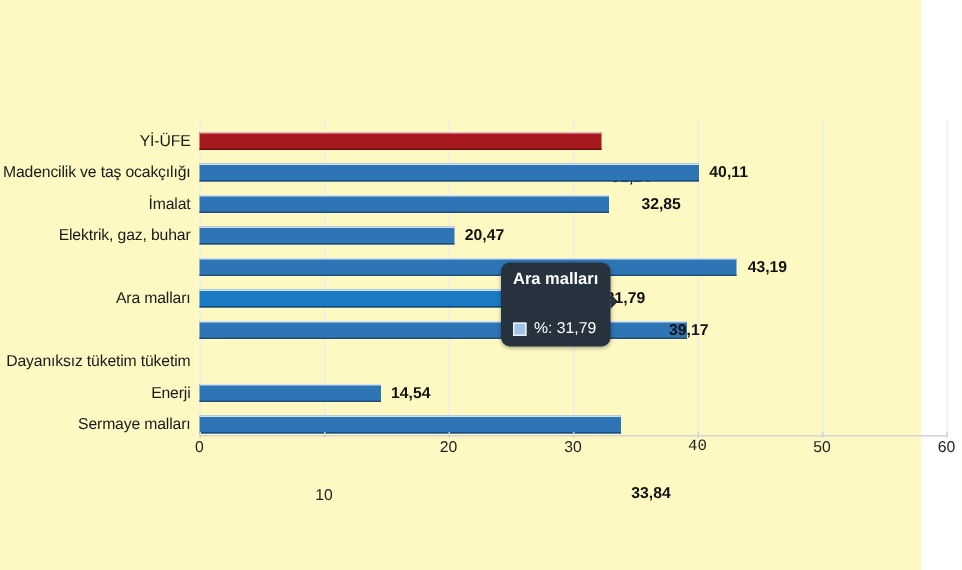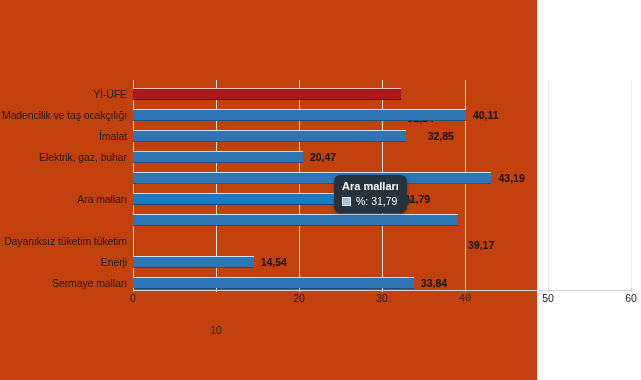--- a/index.html
+++ b/index.html
@@ -13,23 +13,23 @@
     font-family: "Liberation Sans", sans-serif;
     color: #1a1a1a;
     overflow: hidden;
     position: relative;
   }
 
   #chart-root {
     position: absolute;
     left: 0;
     top: 0;
-    width: 537px;
+    width: 614px;
     height: 380px;
-    background: #c2410c;
+    background: #fef9c3;
   }
 
   
   .plot-wrap {
     position: absolute;
     left: 0;
     top: 0;
     width: 641px;
     height: 380px;
   }
@@ -164,21 +164,21 @@
   .tooltip-title {
     font-size: 11px;
     font-weight: bold;
     color: #ffffff;
     white-space: nowrap;
     line-height: 14px;
   }
   .tooltip-row {
     display: flex;
     align-items: center;
-    margin-top: 2px;
+    margin-top: 20px;
     line-height: 13px;
   }
   .tooltip-swatch {
     width: 9px;
     height: 9px;
     background: #9dc3e6;
     border: 1px solid #e9f1f9;
     box-sizing: border-box;
     margin-right: 5px;
     flex: 0 0 auto;
@@ -253,38 +253,38 @@
         <div class="row">
           <div class="cat-label">Ara malları</div>
           <div class="bar-track">
             <div class="bar highlight" style="width: 263.857px; background: rgb(27, 122, 196);"></div>
             <div class="val-label" style="left: 270.857px;">31,79</div>
           </div>
         </div>
         <div class="row">
           <div class="bar-track">
             <div class="bar" style="width: 325.111px; background: rgb(46, 117, 182);"></div>
-            <div class="val-label" style="left: 335px; margin-top: 25px;">39,17</div>
+            <div class="val-label" style="left: 313px;">39,17</div>
           </div>
         </div>
         <div class="row">
           <div class="cat-label">Dayanıksız tüketim tüketim</div>
         </div>
         <div class="row">
           <div class="cat-label">Enerji</div>
           <div class="bar-track">
             <div class="bar" style="width: 120.682px; background: rgb(46, 117, 182);"></div>
             <div class="val-label" style="left: 127.682px;">14,54</div>
           </div>
         </div>
         <div class="row">
           <div class="cat-label">Sermaye malları</div>
           <div class="bar-track">
             <div class="bar" style="width: 280.872px; background: rgb(46, 117, 182);"></div>
-            <div class="val-label" style="left: 287.872px;">33,84</div>
+            <div class="val-label" style="left: 287.872px; margin-top: 46px;">33,84</div>
           </div>
         </div>
       </div>
 
     <div class="axis-line"></div>
     <div class="axis-ticks">
         <div class="tick-mark" style="left: 133px;"></div>
         <div class="tick" style="left: 133px;">0</div>
         <div class="tick-mark" style="left: 216px;"></div>
         <div class="tick" style="left: 216px; margin-top: 32px;">10</div>

